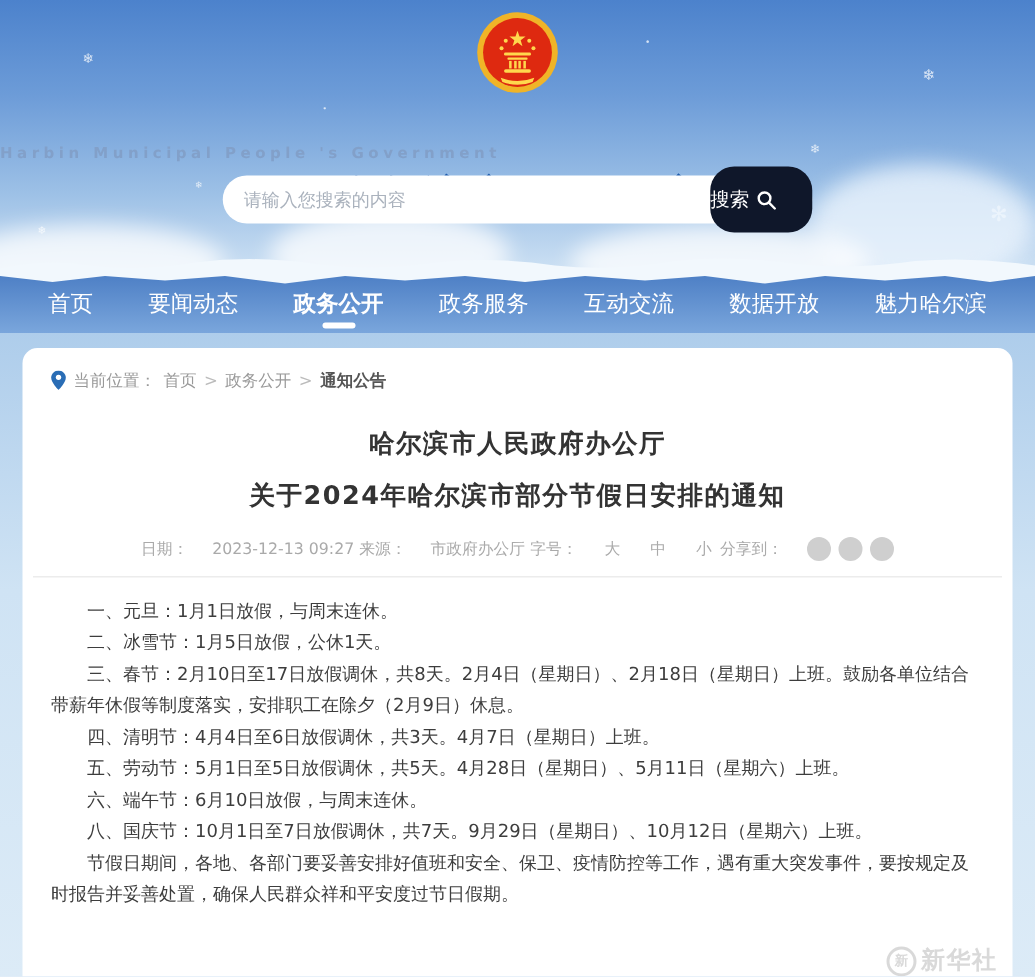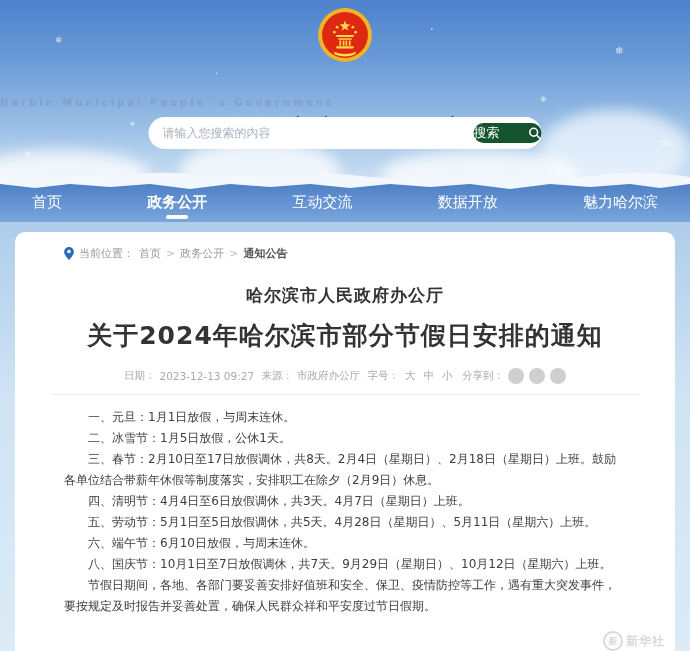--- a/index.html
+++ b/index.html
@@ -19,74 +19,74 @@
     font-size:28px; font-weight:bold; color:#1f5cad; letter-spacing:3px;margin-top:48px; }
   .site-subtitle { position:absolute; top:97px; width:100%; text-align:left;
     font-size:10px; color:#82a0c9; letter-spacing:3px; font-weight:bold; }
   .search-wrap { position:absolute; top:117px; left:50%; transform:translateX(-50%);
     width:393px; height:32px; background:#ffffff; border-radius:16px;
     display:flex; align-items:center; }
   .search-input { flex:1; border:none; outline:none; background:transparent;
     padding:0 14px; font-size:12px; color:#ec4899;
     font-family:Liberation Sans, sans-serif; }
   .search-input::placeholder { color:#aab2bd; }
-  .search-btn { width:68px; height:20px; border:none; cursor:pointer;
-    border-radius:16px; background:#14532d; color:#fff; font-size:13px;
-    display:flex; align-items:center; justify-content:space-between; gap:5px;
+  .search-btn { width:68px; height:44px; border:none; cursor:pointer;
+    border-radius:16px; background:#0f172a; color:#fff; font-size:13px;
+    display:flex; align-items:center; justify-content:flex-start; gap:5px;
     font-family:"DejaVu Sans","Liberation Sans",sans-serif; }
   .header-snow-edge { position:absolute; bottom:0; left:0; }
 
   
   .nav { position:relative; height:39px;
     background:linear-gradient(180deg,#4d7fc5 0%,#7aa6dc 100%);
     display:flex; justify-content:space-between; align-items:center;
     padding:0 30px; }
   .nav-drips { position:absolute; top:-1px; left:0; pointer-events:none; }
   .nav-item { position:relative; color:#ffffff; font-size:15px; cursor:pointer;
     font-weight:500; padding:9px 2px; z-index:2; }
   .nav-item.active { font-weight:bold; }
   .nav-item.active::after { content:""; position:absolute; left:50%;
     transform:translateX(-50%); bottom:2px; width:22px; height:4px;
     background:#ffffff; border-radius:2px; }
 
   
   .content { height:429px; padding:10px 15px 0;
     background:linear-gradient(180deg,#aecdeb 0%,#cfe3f4 40%,#dcebf7 100%); }
   .card { position:relative; background:#ffffff; height:419px;
-    border-radius:10px 10px 0 0; padding:14px 49px 0; overflow:hidden; }
+    border-radius:10px 10px 0 0; padding:14px 19px 0; overflow:hidden; }
 
   .breadcrumb { display:flex; align-items:center; gap:5px; font-size:11px;
     color:#999; margin-bottom:4px; }
   .breadcrumb .crumb { color:#999; cursor:pointer; }
   .breadcrumb .sep { color:#bbb; }
   .breadcrumb .current { color:#555; font-weight:bold; }
 
   .art-title1 { text-align:center; font-size:17px; font-weight:bold; color:#333;
     margin-top:23px; letter-spacing:1px; }
-  .art-title2 { text-align:center; font-size:25px; font-weight:bold; color:#333;
+  .art-title2 { text-align:center; font-size:17px; font-weight:bold; color:#333;
     margin-top:12px; letter-spacing:1px; }
 
   .meta { display:flex; justify-content:space-between; align-items:center;
     margin:16px 60px 0; font-size:10.5px; color:#aaa; }
-  .meta .grp { display:flex; align-items:center; gap:4px; }
+  .meta .grp { display:flex; align-items:center; gap:16px; }
   .fs-btn { cursor:pointer; padding:0 2px; }
   .share-circles { display:flex; gap:5px; }
   .share-circle { width:16px; height:16px; border-radius:50%; background:#cfcfcf;
     cursor:pointer; display:inline-block; }
   .meta-divider { border-bottom:1px solid #ececec; margin:10px -12px 0; }
 
   .body-text { margin-top:12px; font-size:12px; color:#3d3d3d; line-height:21px; }
   .body-text p { text-indent:2em; }
 
   .watermark { position:absolute; right:10px; bottom:0px; display:flex;
     align-items:center; gap:3px; color:#d3d3d3; opacity:.85; z-index:5; }
   .wm-logo { width:20px; height:20px; border:2px solid #d3d3d3; border-radius:50%;
     display:flex; align-items:center; justify-content:center; font-size:9px;
     font-weight:bold; }
-  .wm-text { font-size:12px; font-weight:bold; letter-spacing:1px; }
+  .wm-text { font-size:16px; font-weight:bold; letter-spacing:1px; }
 </style>
 </head>
 <body>
 
 <div class="page">
 
   <div class="header">
     <span class="flake" style="left:55px;top:35px;font-size:9px;">❄</span>
     <span class="flake" style="left:130px;top:120px;font-size:6px;">❄</span>
     <span class="flake" style="left:215px;top:70px;font-size:5px;">•</span>
@@ -137,21 +137,23 @@
     <svg class="header-snow-edge" width="690" height="14" viewBox="0 0 690 14" preserveAspectRatio="none">
       <path d="M0 10 Q30 3 60 8 Q95 12 130 6 Q170 1 210 7 Q250 12 290 6 Q330 2 370 8 Q410 12 450 5 Q490 1 530 7 Q570 11 610 5 Q650 2 690 8 L690 14 L0 14 Z" fill="#f2f8fd"></path>
     </svg>
   </div>
 
   <nav class="nav">
     <svg class="nav-drips" width="690" height="8" viewBox="0 0 690 8" preserveAspectRatio="none">
       <path d="M0 0 L690 0 L690 2 L660 6 L630 2 L590 5 L550 2 L510 7 L470 2 L430 5 L390 2 L350 6 L310 2 L270 5 L230 2 L190 7 L150 2 L110 5 L70 2 L35 6 L0 2 Z" fill="#f2f8fd"></path>
     </svg>
     <span class="nav-item">首页</span>
+    <span class="nav-item">要闻动态</span>
     <span class="nav-item active">政务公开</span>
+    <span class="nav-item">政务服务</span>
     <span class="nav-item">互动交流</span>
     <span class="nav-item">数据开放</span>
     <span class="nav-item">魅力哈尔滨</span>
   </nav>
 
   <div class="content">
     <div class="card">
 
       <div class="breadcrumb">
         <svg width="10" height="13" viewBox="0 0 12 16">

